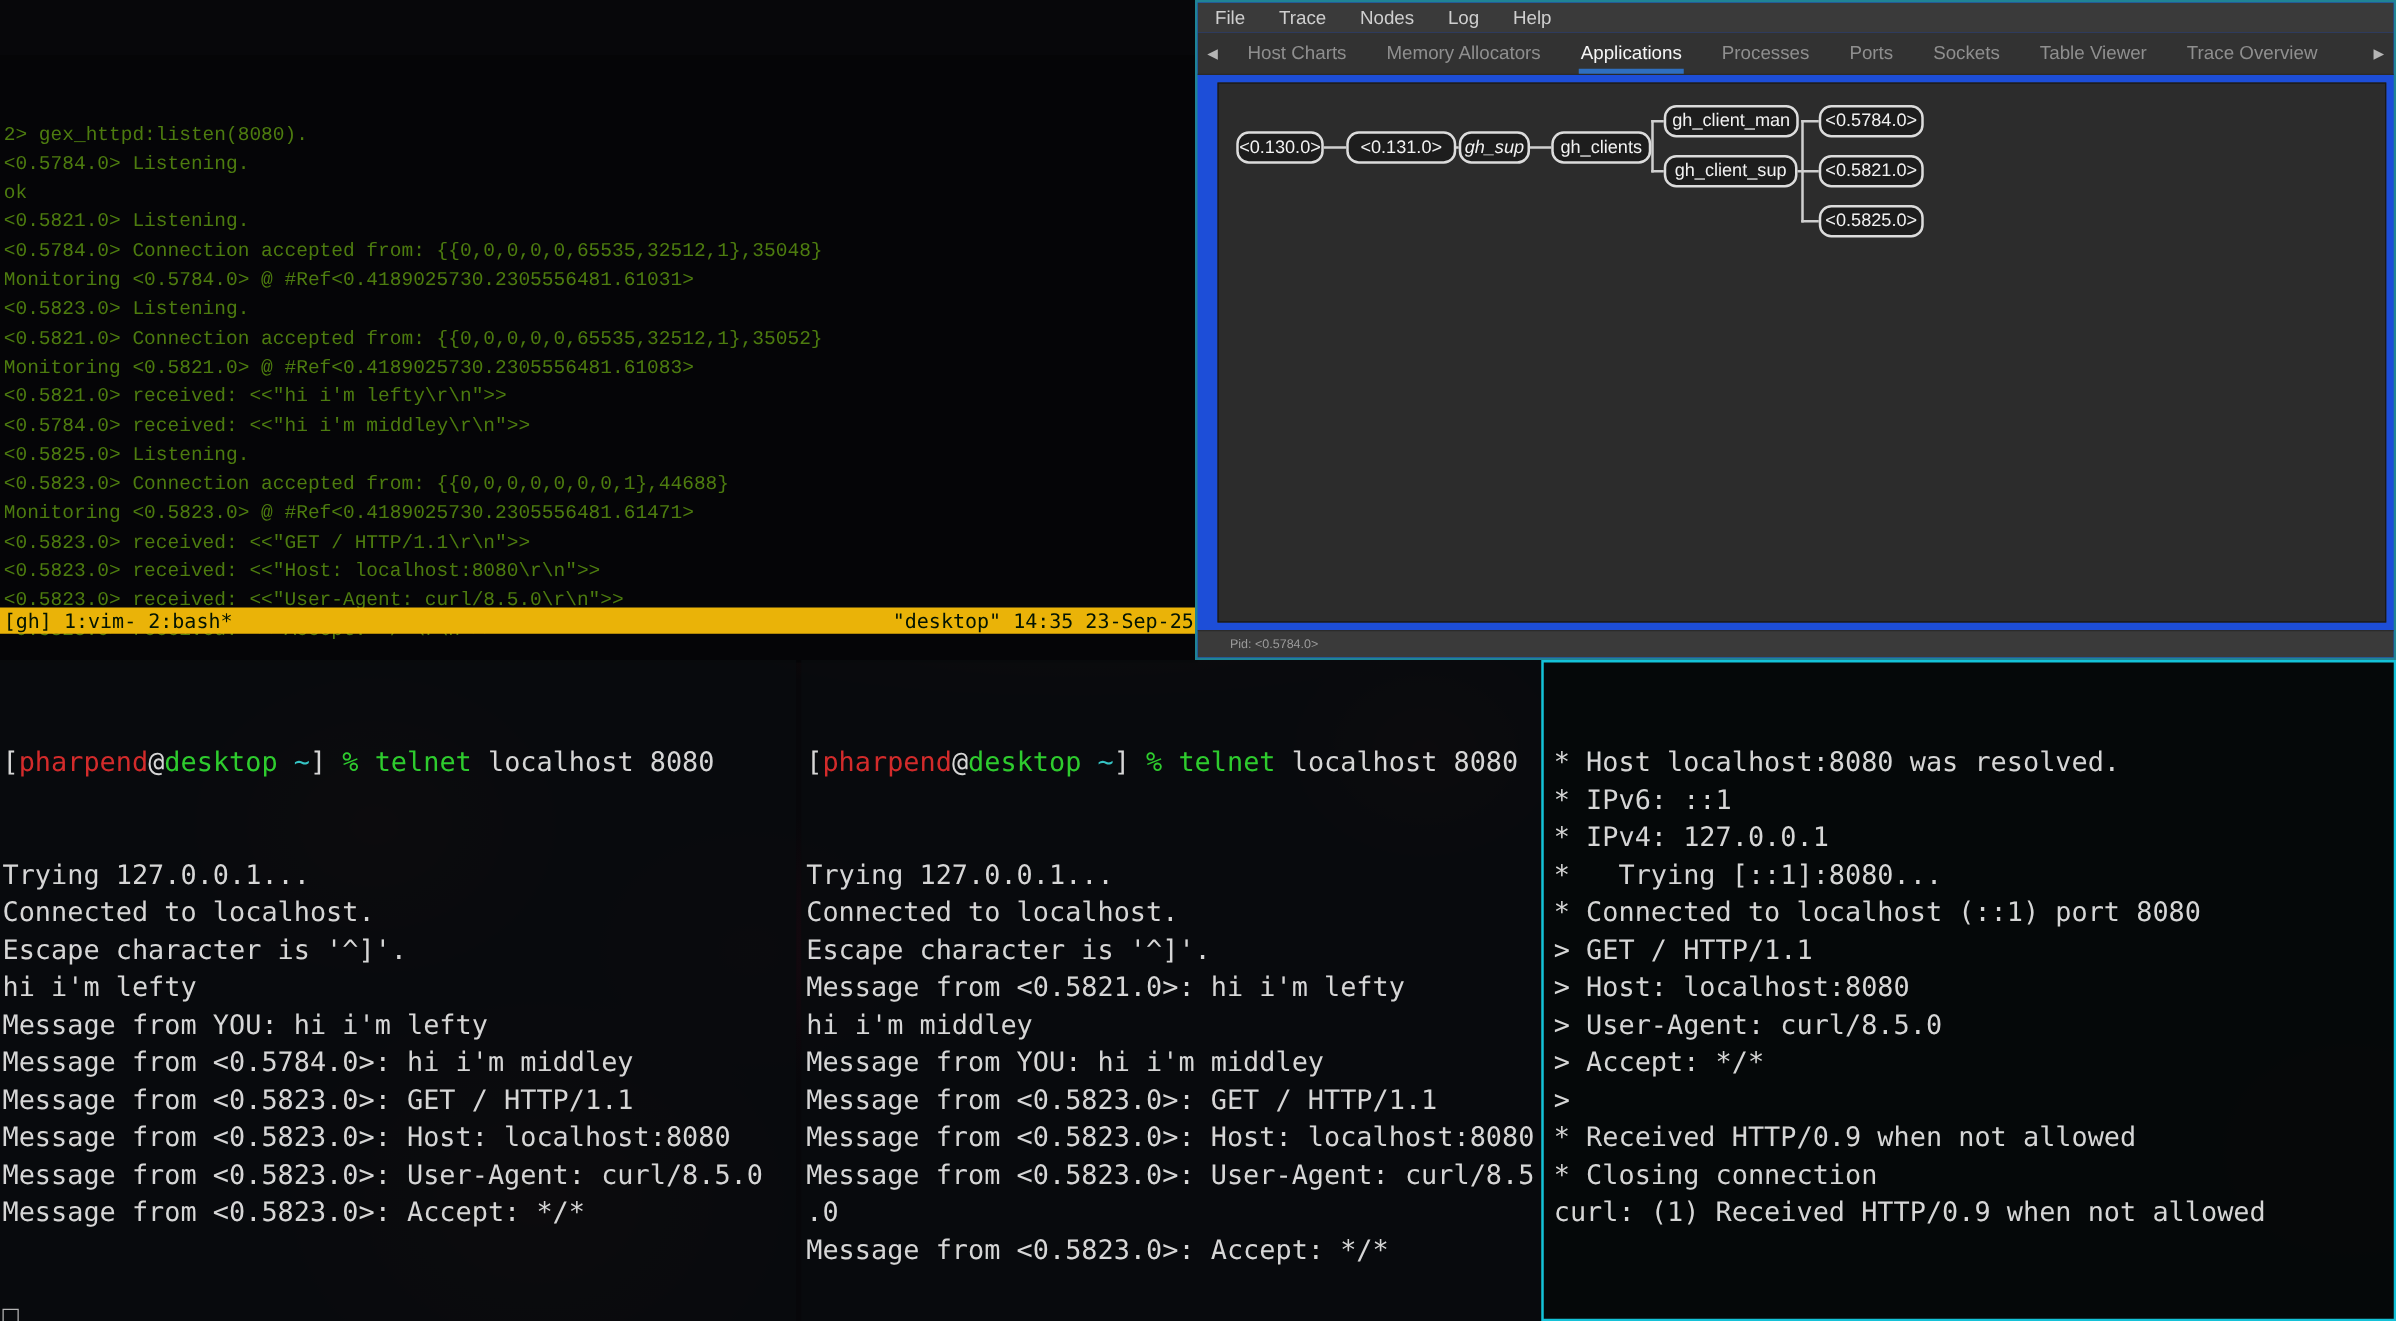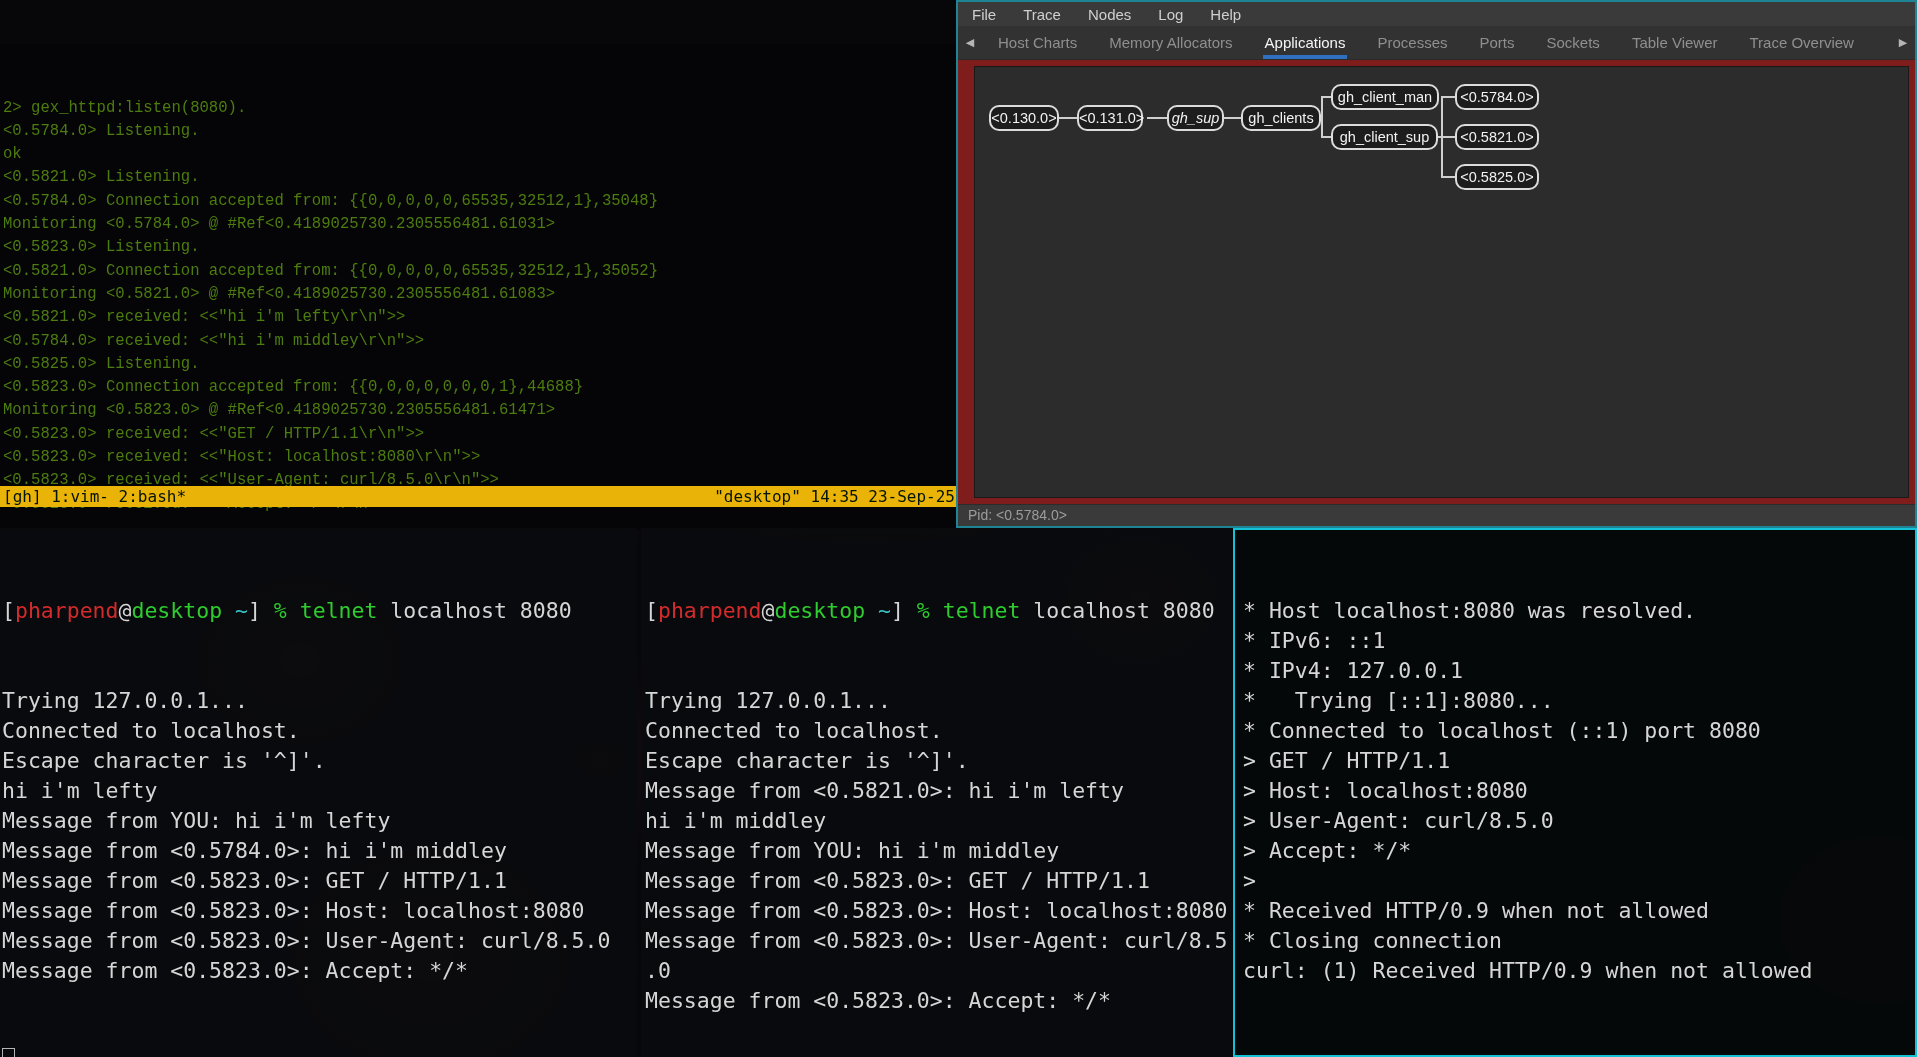--- a/index.html
+++ b/index.html
@@ -30,21 +30,21 @@
   #tmux-bar {
     position:absolute; left:0; top:486px; width:958px; height:21px;
     background:#eab308; color:#031403;
     font-family:"DejaVu Sans Mono", monospace; font-size:16px; line-height:21px;
     display:flex; justify-content:space-between; padding:0 3px; white-space:pre;
   }
 
   
   #observer {
     position:absolute; left:956px; top:0; width:961px; height:528px;
-    background:#7f1d1d; border:2px solid #1f8496; overflow:hidden;
+    background:#1d4ed8; border:2px solid #1f8496; overflow:hidden;
     color:#d0d0d0;
   }
   #obs-menubar {
     height:24px; background:#3a3a3a; display:flex; align-items:center;
     gap:27px; padding-left:14px; font-size:15px; color:#cfcfcf;
   }
   #obs-tabbar {
     height:34px; background:#323232; display:flex; align-items:stretch;
     font-size:15px; color:#8f8f8f; border-bottom:1px solid #2a2a2a;
   }
@@ -62,21 +62,21 @@
   #obs-canvas { flex:1; background:#2c2c2c; border:1px solid #191919; position:relative; overflow:hidden; }
   .tree-node {
     position:absolute; height:26px; background:#1d1d1d;
     border:2px solid #dcdcdc; border-radius:10px;
     color:#f2f2f2; font-size:14.5px; line-height:22px; text-align:center;
   }
   .tree-line { position:absolute; background:#cfcfcf; }
   #obs-status {
     position:absolute; left:0; right:0; bottom:0; height:22px;
     background:#3a3a3a; border-top:1px solid #2b2b2b;
-    font-size:14px; color:#9c9c9c; line-height:21px; padding-left:10px;
+    font-size:10px; color:#9c9c9c; line-height:21px; padding-left:26px;
   }
 
   
   .bpane {
     position:absolute; top:528px; height:529px;
     font-family:"DejaVu Sans Mono", monospace;
     font-size:21.5px; line-height:30px; color:#d6d6d6;
     white-space:pre; overflow:hidden;
   }
   #pane-left   { left:0;      width:637px; background:rgba(9,11,13,0.90); padding:8px 0 0 2px; }
@@ -133,21 +133,21 @@
       <div class="tree-line" style="left:249px; top:50px; width:17px; height:2px;"></div>
       <div class="tree-line" style="left:346px; top:29px; width:2px;  height:42px;"></div>
       <div class="tree-line" style="left:346px; top:29px; width:10px; height:2px;"></div>
       <div class="tree-line" style="left:346px; top:69px; width:10px; height:2px;"></div>
       <div class="tree-line" style="left:466px; top:29px; width:2px;  height:82px;"></div>
       <div class="tree-line" style="left:466px; top:29px; width:14px; height:2px;"></div>
       <div class="tree-line" style="left:463px; top:69px; width:17px; height:2px;"></div>
       <div class="tree-line" style="left:466px; top:109px; width:14px; height:2px;"></div>
 
       <div class="tree-node" style="left:14px;  top:38px; width:70px;">&lt;0.130.0&gt;</div>
-      <div class="tree-node" style="left:102px; top:38px; width:66px;">&lt;0.131.0&gt;</div>
+      <div class="tree-node" style="left:102px; top:38px; width:88px;">&lt;0.131.0&gt;</div>
       <div class="tree-node" style="left:192px; top:38px; width:57px;font-style:italic;">gh_sup</div>
       <div class="tree-node" style="left:266px; top:38px; width:80px;">gh_clients</div>
       <div class="tree-node" style="left:356px; top:17px; width:108px;">gh_client_man</div>
       <div class="tree-node" style="left:356px; top:57px; width:107px;">gh_client_sup</div>
       <div class="tree-node" style="left:480px; top:17px; width:84px;">&lt;0.5784.0&gt;</div>
       <div class="tree-node" style="left:480px; top:57px; width:84px;">&lt;0.5821.0&gt;</div>
       <div class="tree-node" style="left:480px; top:97px; width:84px;">&lt;0.5825.0&gt;</div>
     </div>
   </div>
   <div id="obs-status">

